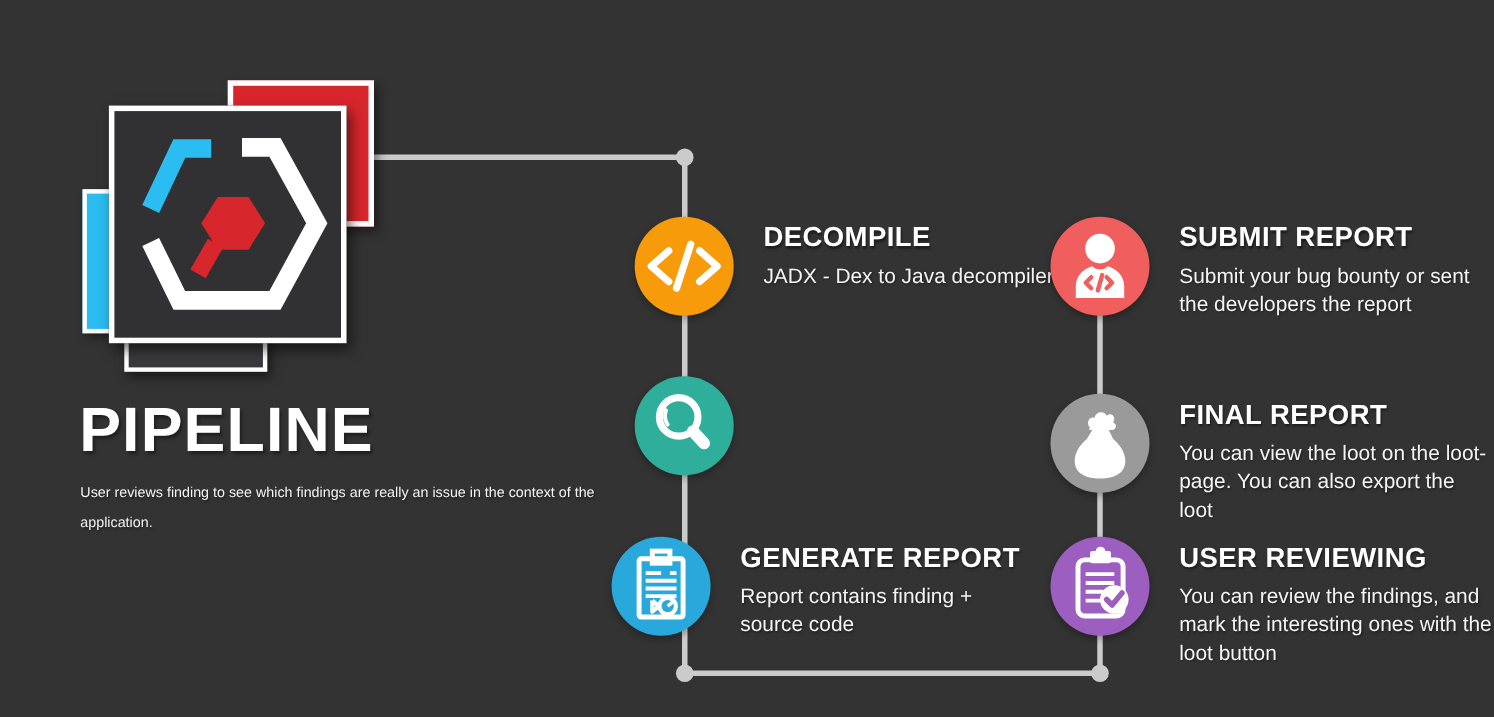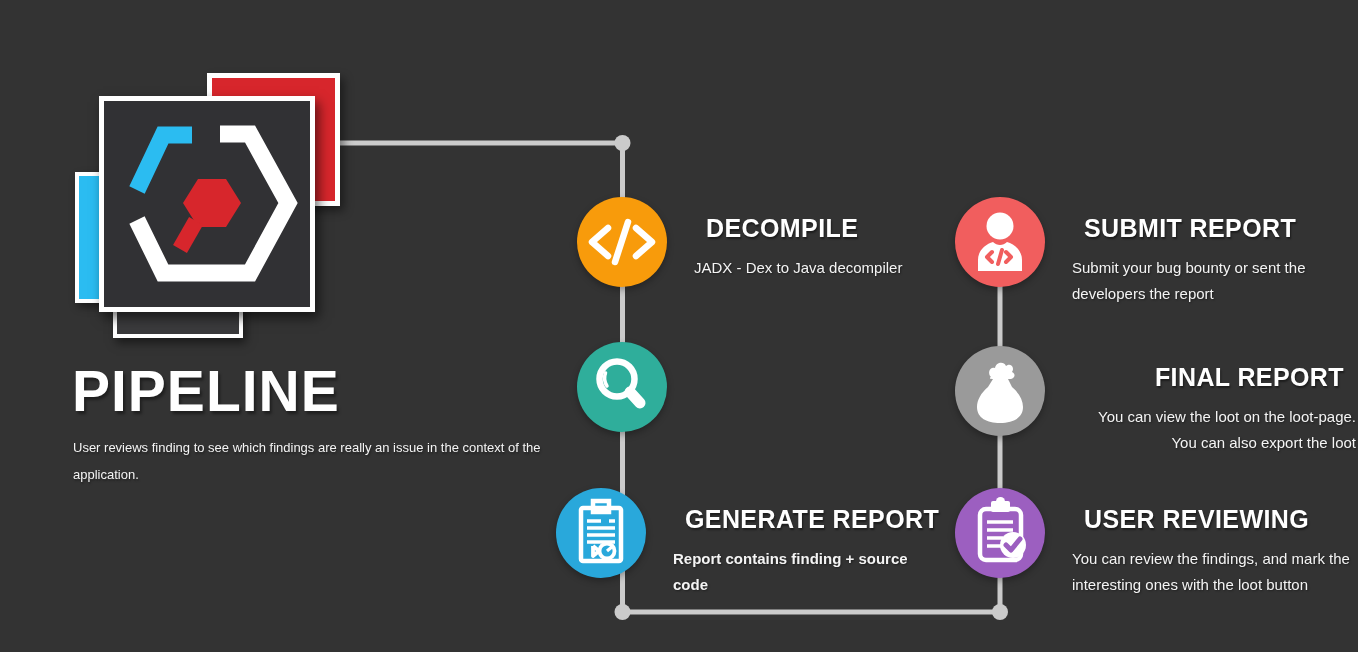--- a/index.html
+++ b/index.html
@@ -34,27 +34,27 @@
     text-shadow:1px 2px 2px rgba(0,0,0,.35);
   }
   
   .step{position:absolute;display:flex;z-index:4;}
   .step .circle{
     width:90px;height:90px;border-radius:50%;flex:none;
     display:flex;align-items:center;justify-content:center;
     box-shadow:0 3px 7px rgba(0,0,0,.3);
   }
   .step .txt{margin-left:27px;padding-top:5px;}
-  .step h2{margin:12px;font-size:25px;font-weight:700;color:#fff;letter-spacing:.4px;
+  .step h2{margin:0;font-size:25px;font-weight:700;color:#fff;letter-spacing:.4px;
            text-shadow:1px 2px 2px rgba(0,0,0,.45);}
-  .step p{margin:8px 0 0;font-size:15px;line-height:26px;color:#f4f4f4;
+  .step p{margin:8px 0 0;font-size:19px;line-height:26px;color:#f4f4f4;
           text-shadow:1px 1px 2px rgba(0,0,0,.4);}
   .s0{left:577px;top:197px;} .s1{left:577px;top:342px;} .s2{left:556px;top:488px;}
-  .s3{left:955px;top:197px;} .s4{left:955px;top:346px;text-align:right;} .s5{left:955px;top:488px;}
-  .s0 p{width:282px;} .s1 p{width:248px;} .s2 p{width:248px;font-weight:bold;}
+  .s3{left:955px;top:197px;} .s4{left:955px;top:358px;} .s5{left:955px;top:488px;}
+  .s0 p{width:282px;} .s1 p{width:248px;} .s2 p{width:248px;}
   .s3 p{width:288px;} .s4 p{width:284px;} .s5 p{width:290px;}
 </style>
 </head>
 <body style="background-color: rgb(51, 51, 51); color: rgb(51, 51, 51);">
 
 <svg class="connectors" width="1358" height="652">
   <path d="M340,143 H622.5 V612 H1000 V242" fill="none" stroke="#CBCBCB" stroke-width="5"></path>
   <circle cx="622.5" cy="143" r="8" fill="#CBCBCB"></circle>
   <circle cx="622.5" cy="612" r="8" fill="#CBCBCB"></circle>
   <circle cx="1000" cy="612" r="8" fill="#CBCBCB"></circle>

